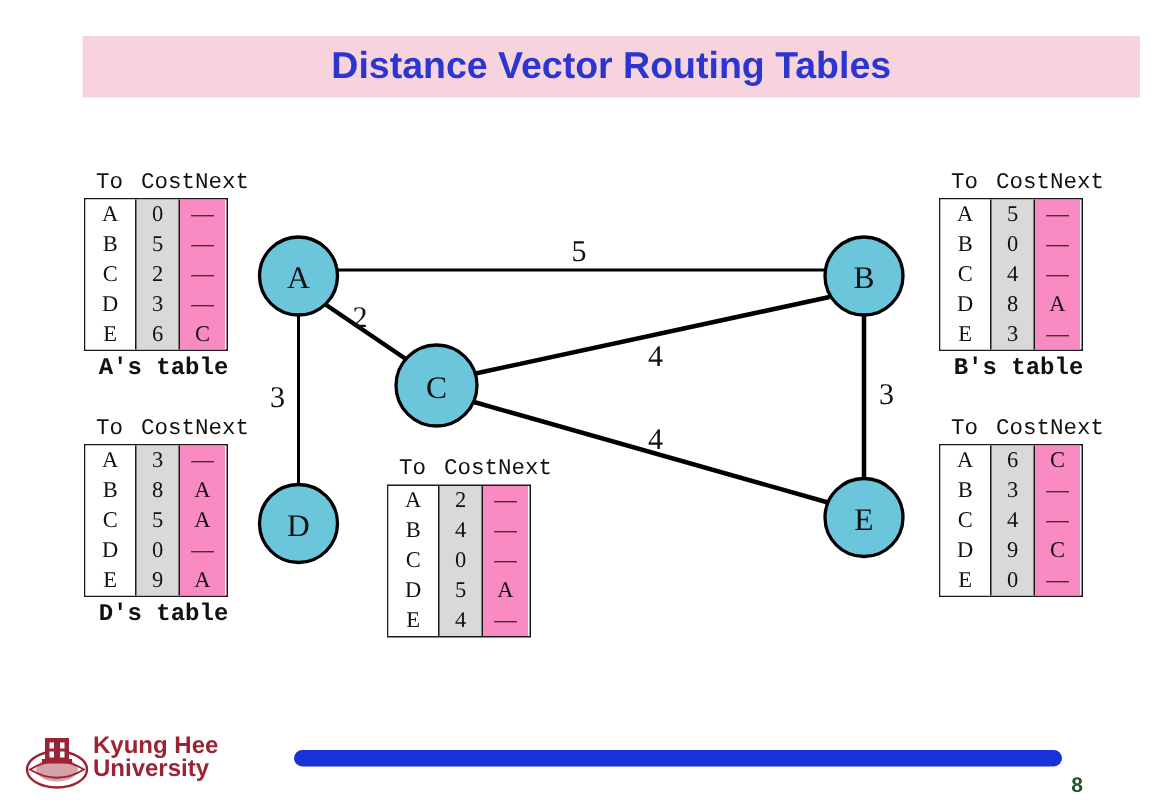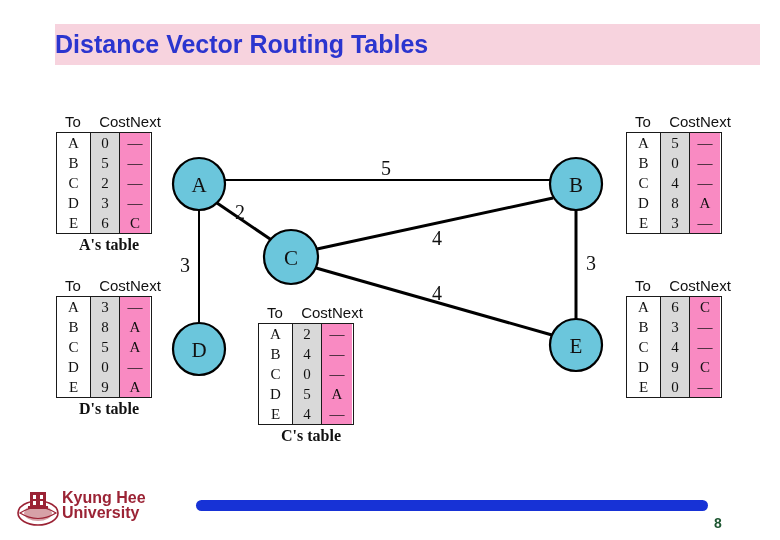--- a/index.html
+++ b/index.html
@@ -24,34 +24,35 @@
     height: 41px;
     background: #f7d3de;
   }
   #title-text {
     position: absolute;
     left: 0;
     top: 0;
     width: 705px;
     height: 41px;
     line-height: 41px;
+    text-align: center;
     font-family: "Liberation Sans", sans-serif;
     font-weight: bold;
     font-size: 25px;
     color: #2b35cf;
     letter-spacing: 0px;
   }
 
   
   .rt-table {
     position: absolute;
   }
   .rt-head {
     display: flex;
-    font-family: Liberation Sans, sans-serif;
+    font-family: Liberation Mono, monospace;
     font-size: 15px;
     color: #111;
     height: 19px;
     line-height: 19px;
   }
   .rt-head .h-to    { width: 34px; text-align: center; }
   .rt-head .h-cost  { width: 40px; text-align: right; }
   .rt-head .h-next  { width: 42px; }
 
   .rt-grid {
@@ -76,21 +77,21 @@
     text-align: center;
     font-size: 15px;
     color: #111;
     font-family: "Liberation Serif", serif;
   }
   .rt-cell.dash-cell { font-size: 15px; }
   .rt-caption {
     margin-top: 2px;
     width: 106px;
     text-align: center;
-    font-family: Liberation Serif, serif;
+    font-family: Liberation Mono, monospace;
     font-weight: bold;
     font-size: 16px;
     color: #111;
   }
 
   
   #table-a { left: 56px;  top: 112px; }
   #table-d { left: 56px;  top: 276px; }
   #table-c { left: 258px; top: 303px; }
   #table-b { left: 626px; top: 112px; }
@@ -304,21 +305,20 @@
       <div class="rt-cell">4</div>
     </div>
     <div class="rt-col col-next">
       <div class="rt-cell dash-cell">—</div>
       <div class="rt-cell dash-cell">—</div>
       <div class="rt-cell dash-cell">—</div>
       <div class="rt-cell dash-cell">A</div>
       <div class="rt-cell dash-cell">—</div>
     </div>
   </div>
-  <div class="rt-caption">C's table</div>
 </div>
 
 <div class="rt-table" id="table-b">
   <div class="rt-head">
     <span class="h-to">To</span>
     <span class="h-cost">Cost</span>
     <span class="h-next">Next</span>
   </div>
   <div class="rt-grid">
     <div class="rt-col col-to">
@@ -336,20 +336,21 @@
       <div class="rt-cell">3</div>
     </div>
     <div class="rt-col col-next">
       <div class="rt-cell dash-cell">—</div>
       <div class="rt-cell dash-cell">—</div>
       <div class="rt-cell dash-cell">—</div>
       <div class="rt-cell dash-cell">A</div>
       <div class="rt-cell dash-cell">—</div>
     </div>
   </div>
+  <div class="rt-caption">B's table</div>
 </div>
 
 <div class="rt-table" id="table-e">
   <div class="rt-head">
     <span class="h-to">To</span>
     <span class="h-cost">Cost</span>
     <span class="h-next">Next</span>
   </div>
   <div class="rt-grid">
     <div class="rt-col col-to">

